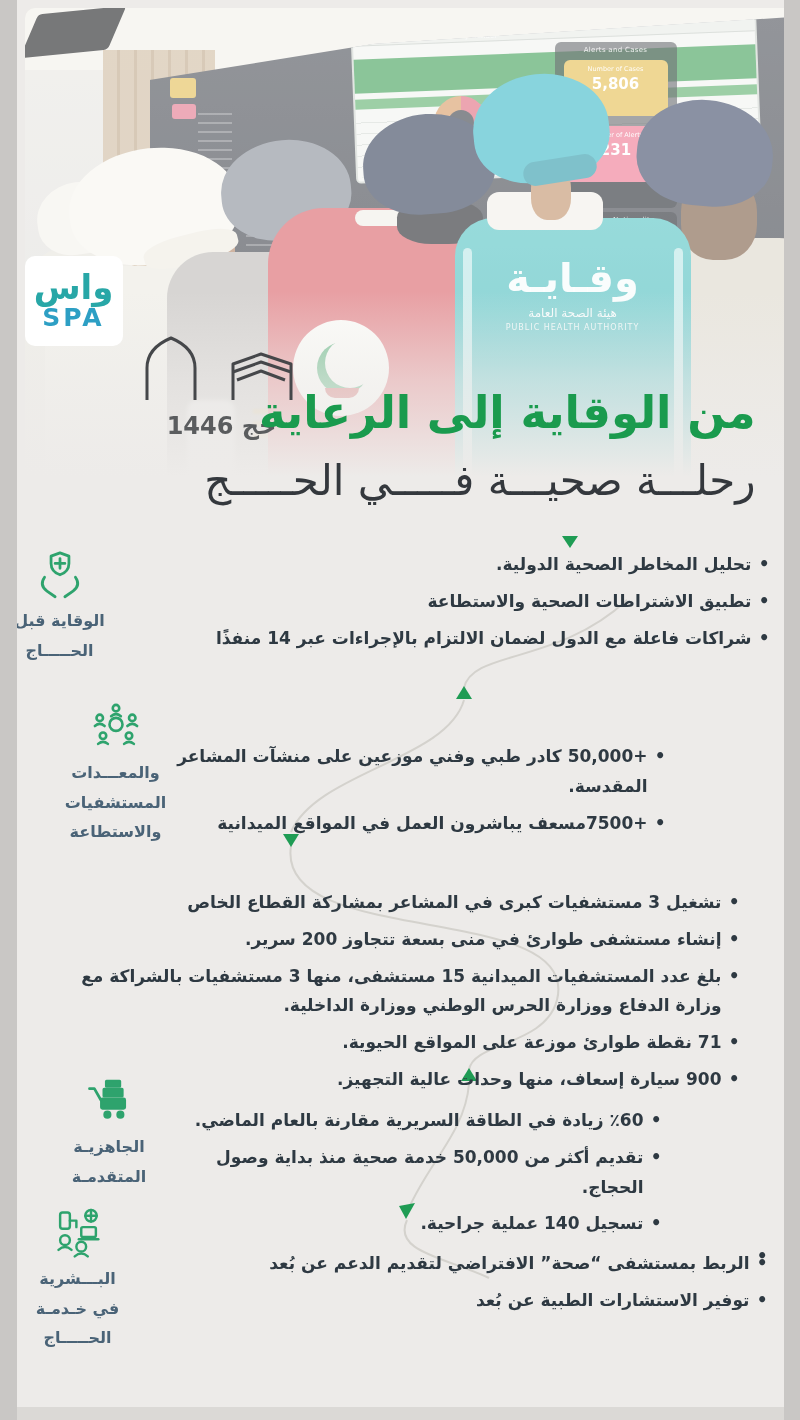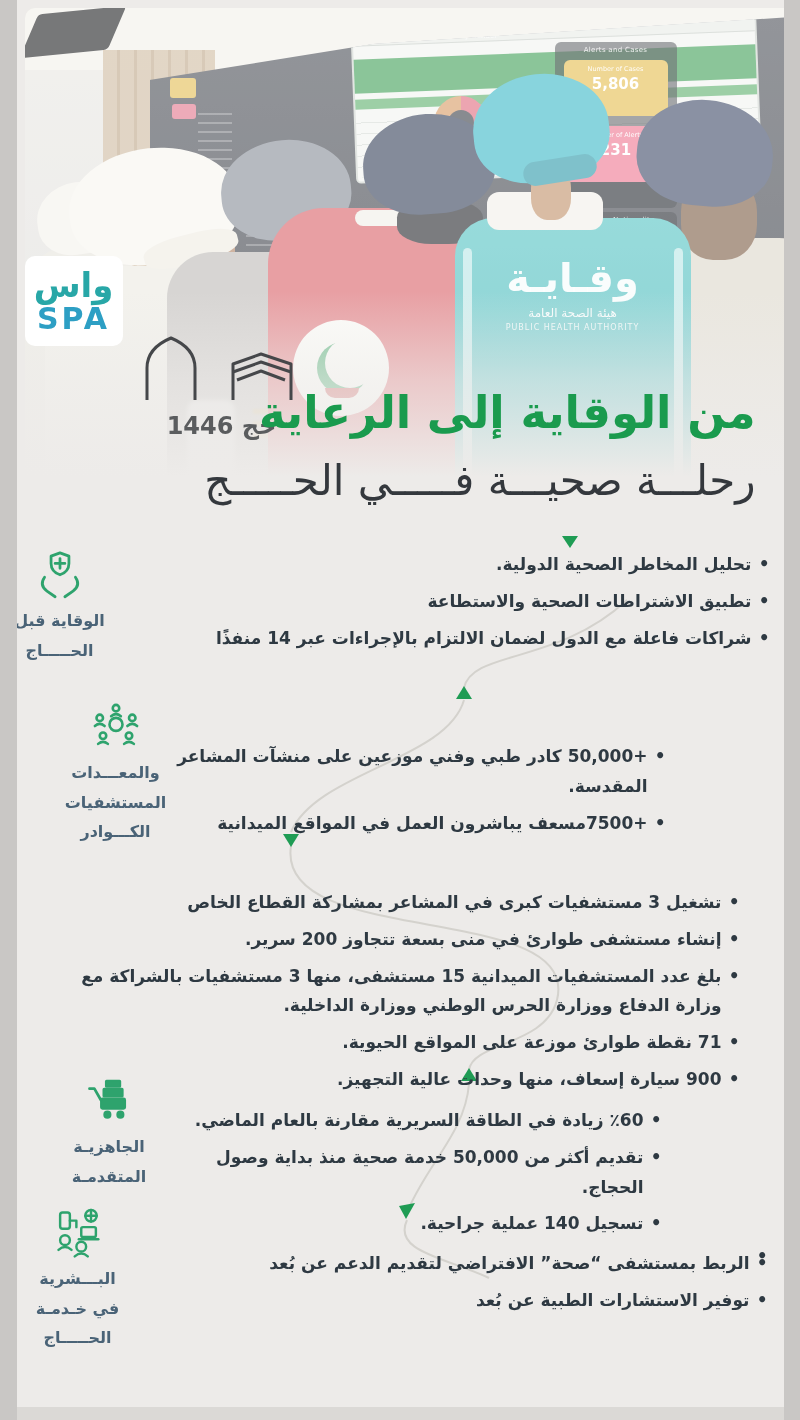--- a/index.html
+++ b/index.html
@@ -84,21 +84,21 @@
   .p6-body{left:600px;top:230px;width:206px;height:315px;background:#ddd7ca;border-radius:52px 52px 0 0;}
   .p6-cap{left:612px;top:92px;width:136px;height:106px;background:#3c4966;border-radius:55% 55% 48% 48%;transform:rotate(5deg);}
   .p6-face{left:656px;top:168px;width:76px;height:84px;background:#7b5a41;border-radius:42%;}
   .p7-red{left:762px;top:130px;width:22px;height:400px;background:#d2606a;}
   .wash{position:absolute;inset:0;background:rgba(255,255,255,.40);}
   .fade{position:absolute;inset:0;background:linear-gradient(180deg,rgba(237,235,233,0) 52%,rgba(237,235,233,.55) 68%,#edebe9 86%);}
   
   .spa-logo{position:absolute;left:8px;top:256px;width:98px;height:90px;background:#fff;border-radius:10px;
     display:flex;flex-direction:column;align-items:center;justify-content:center;z-index:6;}
   .spa-ar{font-size:34px;font-weight:bold;color:#28a7a7;line-height:1;}
-  .spa-en{font-size:30px;font-weight:bold;color:#2d9fc4;letter-spacing:3px;line-height:1.1;}
+  .spa-en{font-size:25px;font-weight:bold;color:#2d9fc4;letter-spacing:3px;line-height:1.1;}
   .hajj-emblem{position:absolute;left:116px;top:328px;width:178px;z-index:6;text-align:center;}
   .hajj-slogan{font-size:24px;font-weight:bold;color:#c49a3f;margin-top:2px;letter-spacing:1px;}
   .hajj-year{font-size:24px;font-weight:bold;color:#5a5c5e;margin-top:4px;}
   
   .title{position:absolute;right:28px;top:386px;margin:0;font-size:45px;font-weight:800;color:#1a9b4e;z-index:6;direction:rtl;}
   .subtitle{position:absolute;right:28px;top:456px;margin:0;font-size:42px;font-weight:500;color:#34383d;z-index:6;direction:rtl;}
   
   .connectors{position:absolute;left:0;top:0;width:800px;height:1420px;pointer-events:none;z-index:1;}
   
   .sec{position:absolute;display:flex;flex-direction:row-reverse;direction:rtl;z-index:5;}
@@ -266,21 +266,21 @@
             <path d="M46 32 q6 -5 12 0"></path>
           <circle cx="16" cy="44" r="4"></circle>
             <path d="M10 54 q6 -5 12 0"></path>
           <circle cx="48" cy="44" r="4"></circle>
             <path d="M42 54 q6 -5 12 0"></path>
         </svg>
       </div>
       <div class="label">
         <span>والمعـــدات</span><br>
         <span>المستشفيات</span><br>
-        <span>الكـــوادر</span>
+        <span>والاستطاعة</span>
       </div>
     </div>
     <ul class="bullets">
       <li><span class="dot">•</span><span>+50,000 كادر طبي وفني موزعين على منشآت المشاعر المقدسة.</span></li>
       <li><span class="dot">•</span><span>+7500مسعف يباشرون العمل في المواقع الميدانية</span></li>
     </ul>
   </section>
 
   <section class="sec sec3">
     <ul class="bullets">

